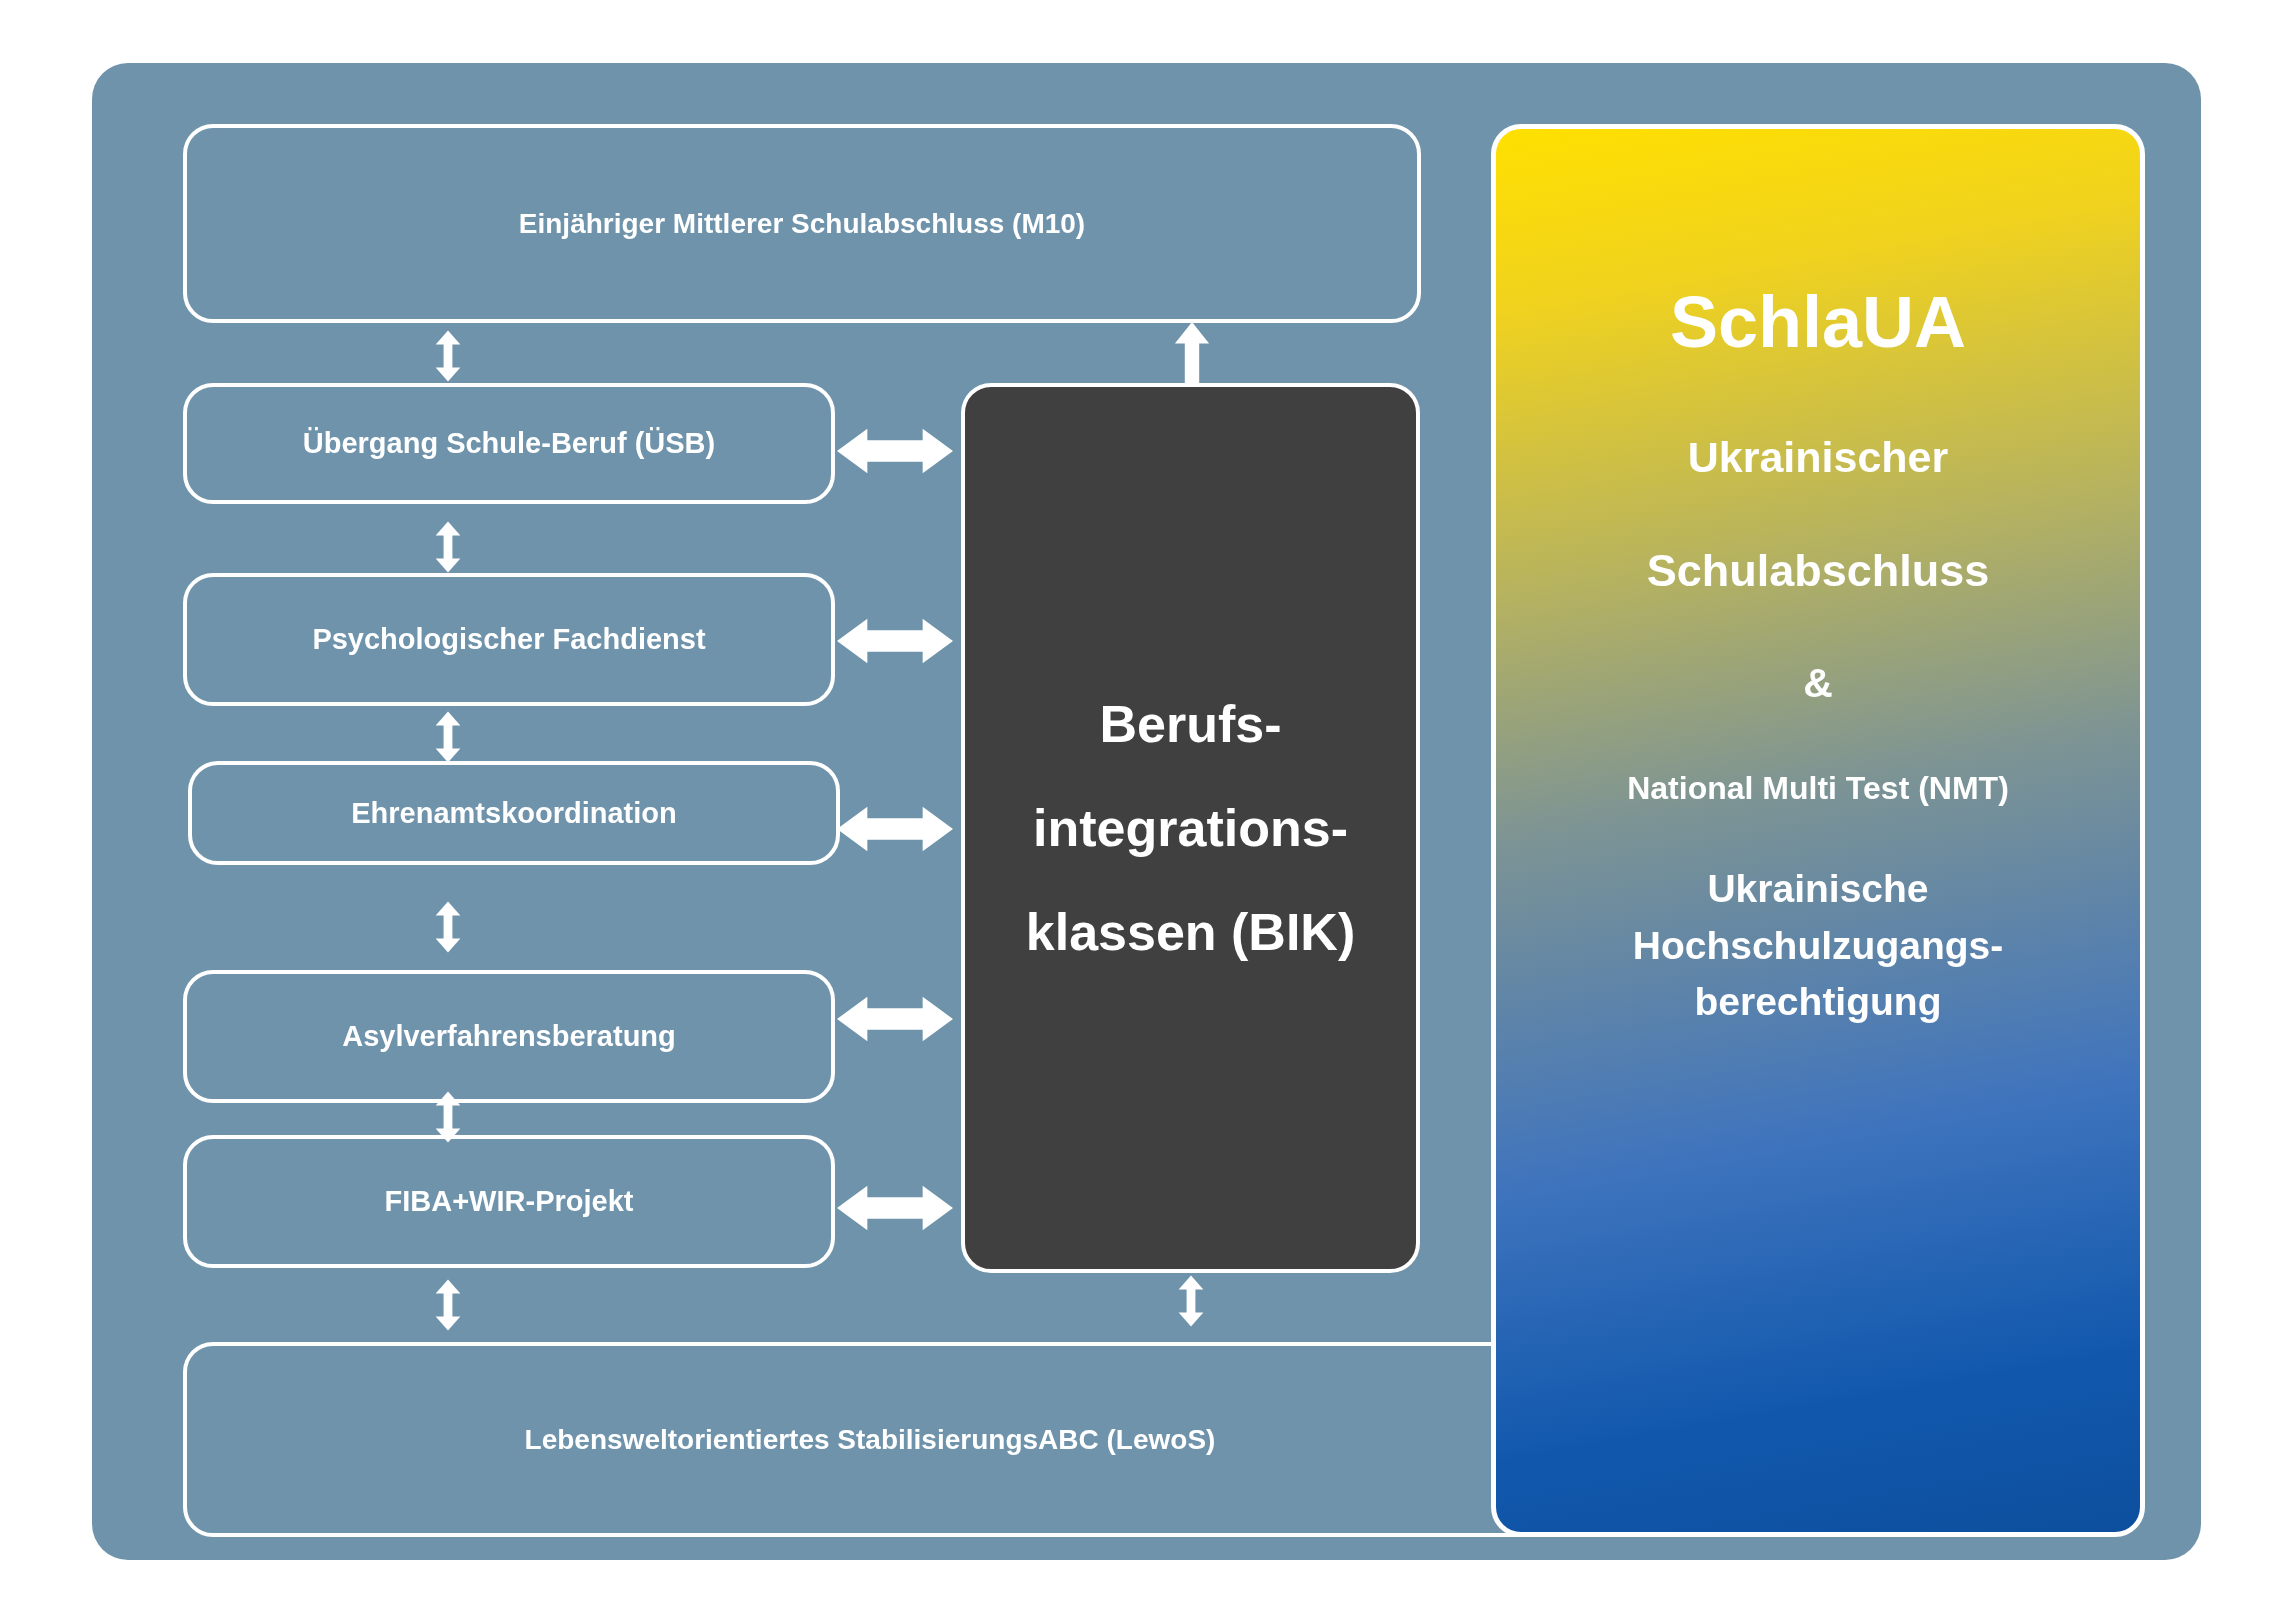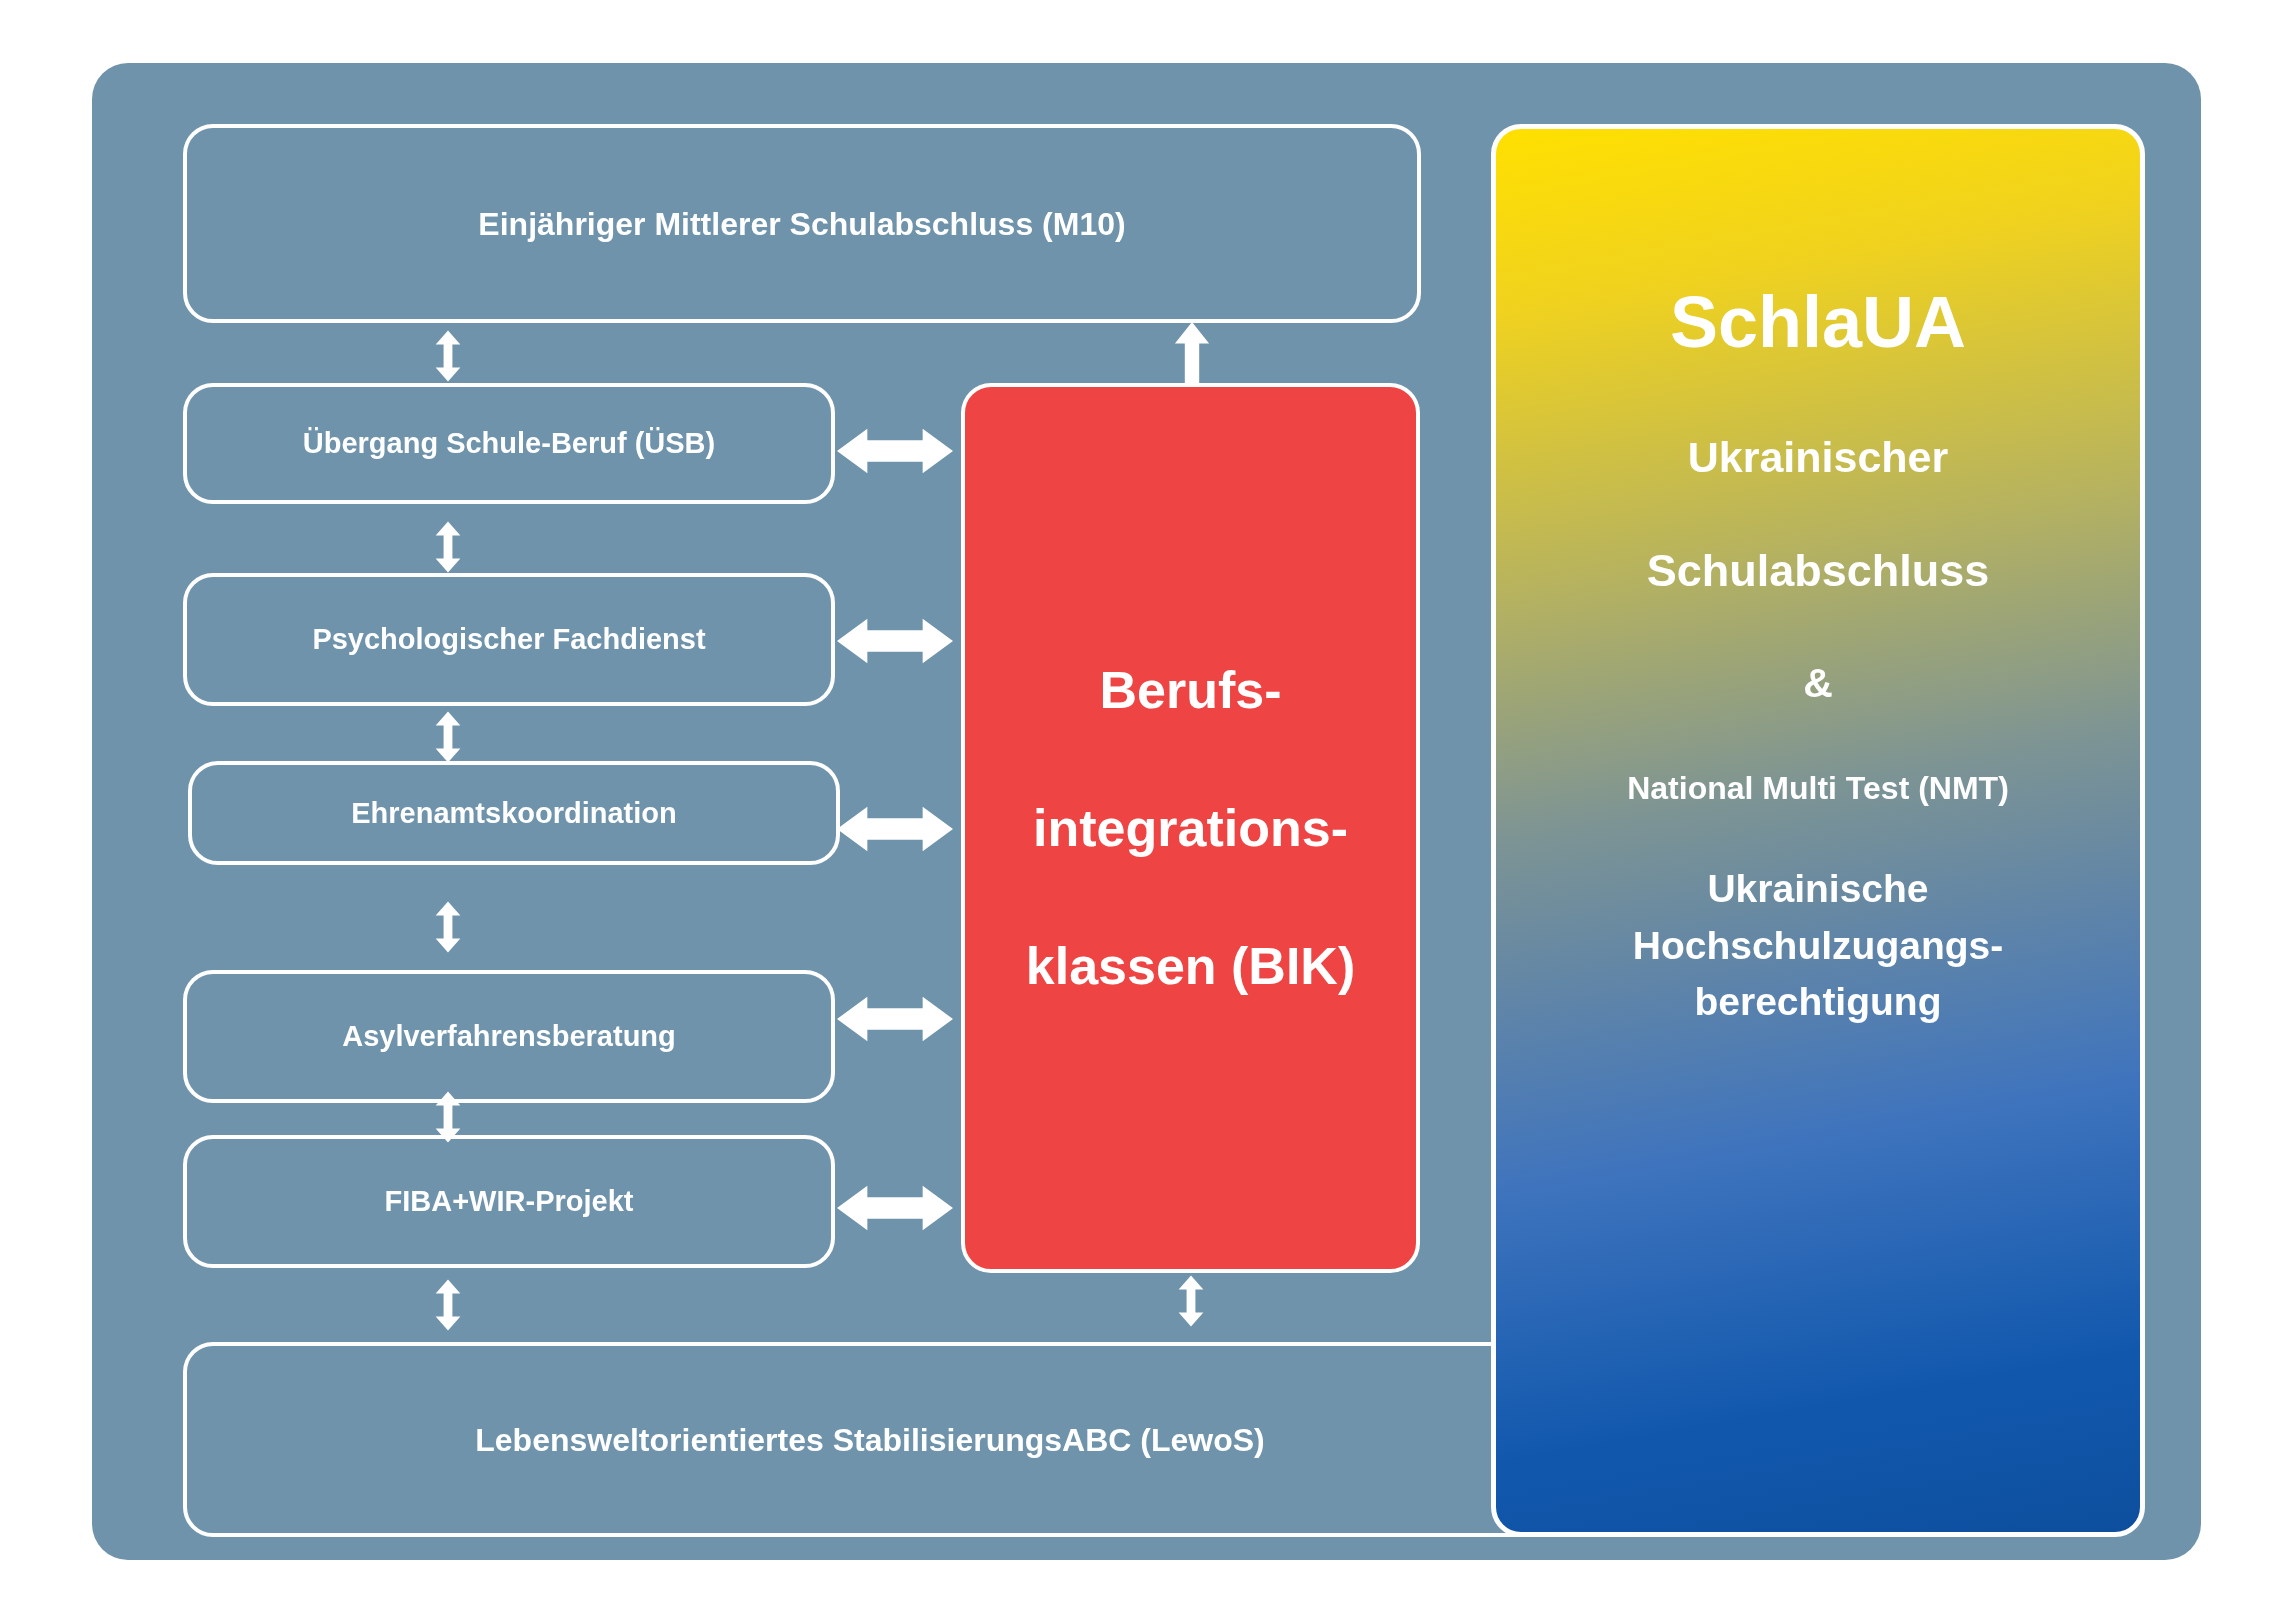--- a/index.html
+++ b/index.html
@@ -43,21 +43,21 @@
     display: flex;
     align-items: center;
     justify-content: center;
     text-align: center;
     font-weight: bold;
     line-height: 1.25;
     padding: 5.4px 16px;
   }
 
   .node-wide {
-    font-size: 32px;
+    font-size: 28px;
   }
 
   .node-small {
     font-size: 29px;
   }
 
   
   #node-m10 {
     left: 183px;
     top: 124px;
@@ -103,34 +103,33 @@
     text-align: right;
   }
 
   
   #node-bik {
     position: absolute;
     left: 961px;
     top: 383px;
     width: 459px;
     height: 890px;
-    background: #ef4444;
+    background: #404040;
     border: 4.5px solid #ffffff;
     border-radius: 30px;
     color: #ffffff;
     font-size: 52px;
     font-weight: bold;
     display: flex;
     flex-direction: column;
     align-items: center;
     justify-content: center;
     line-height: 2.0;
     text-align: center;
     box-sizing: border-box;
-    gap: 34px;
   }
   #node-bik .bik-line {
     display: block;
   }
 
   
   #panel-schlaua {
     position: absolute;
     left: 1491px;
     top: 124px;

